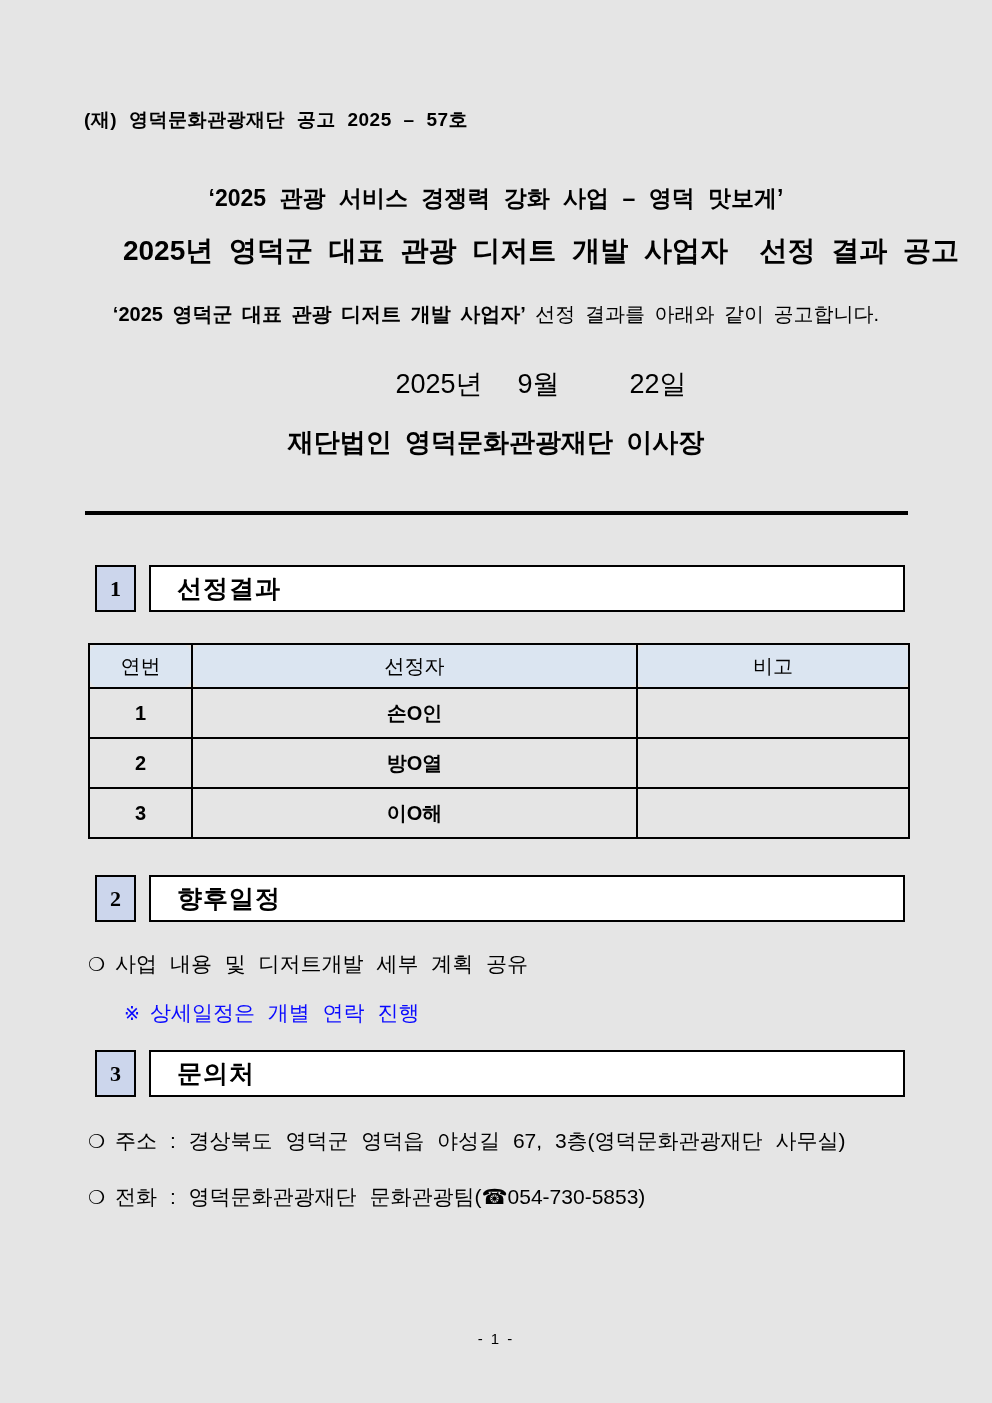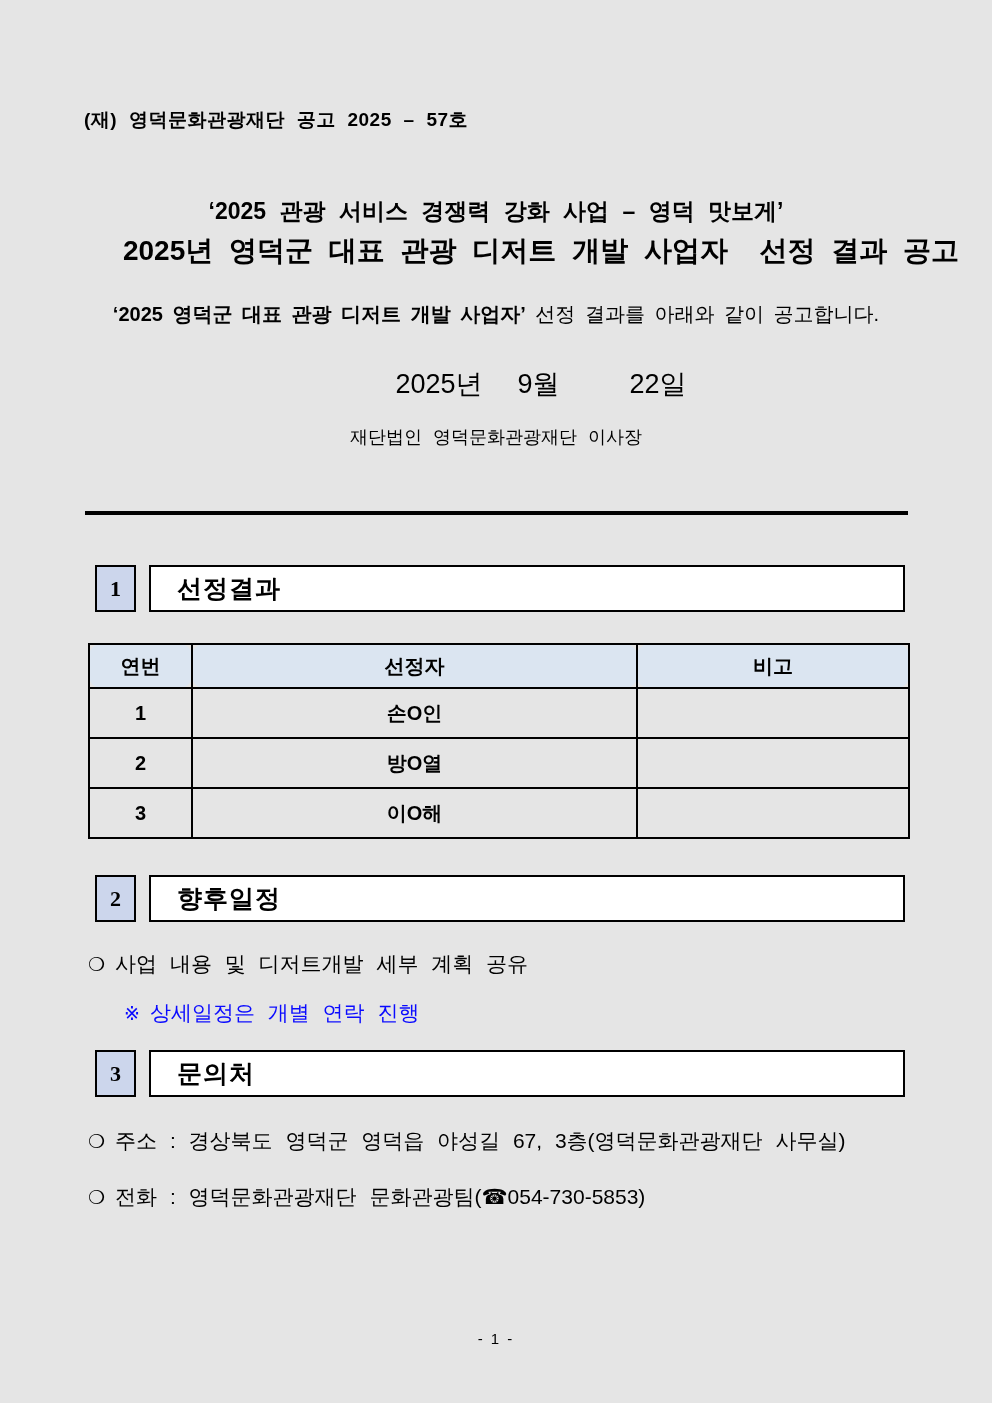--- a/index.html
+++ b/index.html
@@ -23,21 +23,21 @@
   .abs { position: absolute; }
   .center { left: 0; width: 100%; text-align: center; }
   .pre { white-space: pre; margin-left: 45px; }
 
   .notice-no {
     left: 84px; top: 107px;
     font-size: 19px; font-weight: bold;
     word-spacing: 6px; letter-spacing: 0.5px;
   }
   .title-sub {
-    top: 196px;
+    top: 183px;
     font-size: 23px; font-weight: bold;
     word-spacing: 7px;
     text-align: center;
   }
   .title-main {
     top: 232px;
     font-size: 28px; font-weight: bold;
     word-spacing: 8px;
   }
   .subtitle {
@@ -46,21 +46,21 @@
     word-spacing: 4px;
   }
   .subtitle .q-bold { font-weight: bold; }
   .date-line {
     top: 366px;
     font-size: 27px;
     word-spacing: 10px;
   }
   .issuer {
     top: 425px;
-    font-size: 18px; font-weight: normal;
+    font-size: 26px; font-weight: bold;
     word-spacing: 6px;
   }
   .rule {
     left: 85px; top: 511px;
     width: 823px; height: 4px;
     background: var(--ink);
   }
 
   .section-header {
     left: 95px;
@@ -98,21 +98,21 @@
   }
   .result-table th, .result-table td {
     border: 2px solid var(--ink);
     text-align: center; vertical-align: middle;
     font-size: 20px;
     padding: 0;
   }
   .result-table th {
     background: var(--th-bg);
     height: 44px;
-    font-weight: bold;
+    font-weight: normal;
     border-radius: 12px;
   }
   .result-table td { height: 50px; font-weight: bold; }
   .result-table .col-no { width: 103px; }
   .result-table .col-name { width: 445px; }
   .result-table .col-note { width: 272px; }
 
   .body-line {
     font-size: 21px;
     word-spacing: 7px;

